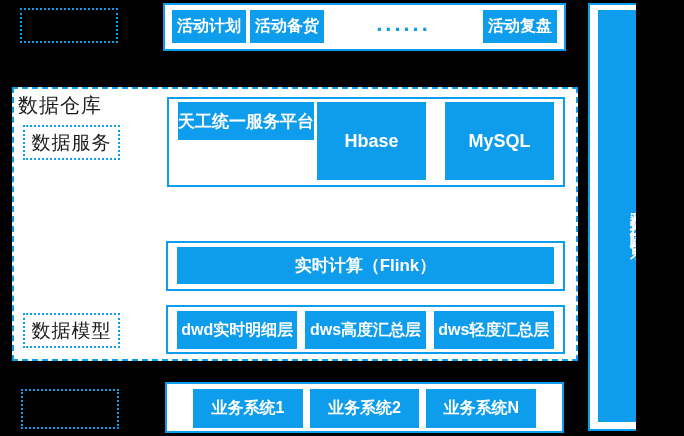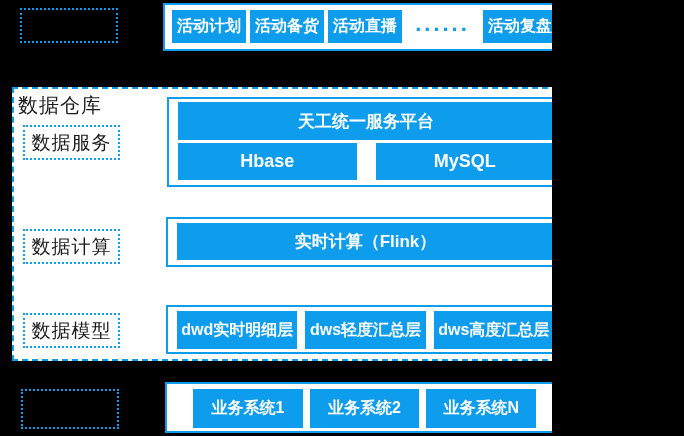--- a/index.html
+++ b/index.html
@@ -5,21 +5,21 @@
   :root{
     --blue:#0E9CEC;
     --bg:#000000;
     --panel:#FFFFFF;
     --ink:#1A1A1A;
   }
   *{box-sizing:border-box;margin:0;padding:0;}
   html,body{background:var(--bg);}
   body{font-family:"Liberation Sans","DejaVu Sans",sans-serif;}
   .stage{
-    position:relative;width:552px;height:436px;background:var(--bg);overflow:hidden;
+    position:relative;width:636px;height:436px;background:var(--bg);overflow:hidden;
   }
   
   .dotted-empty{
     position:absolute;border:2px dotted var(--blue);background:transparent;
   }
   #empty-top{left:20px;top:8px;width:98px;height:35px;}
   #empty-bottom{left:21px;top:389px;width:98px;height:40px;}
 
   
   .bluebox{
@@ -76,28 +76,28 @@
   }
   #label-service{top:36px;}
   #label-compute{top:140px;}
   #label-model{top:224px;}
 
   .blue-container{
     position:absolute;border:2px solid var(--blue);background:var(--panel);
   }
   #svc-container{
     left:153px;top:8px;width:398px;height:90px;
-    padding:3px 9px 5px;display:flex;flex-direction:column;gap:3px;
+    padding:3px 9px 5px;display:flex;flex-direction:row;gap:3px;
   }
   #svc-container .platform{height:38px;font-size:17px;}
   .svc-row{flex:1;display:flex;gap:19px;}
   .svc-row .store{flex:1;font-size:18px;}
 
   #compute-container{
-    left:152px;top:128px;width:399px;height:50px;
+    left:152px;top:152px;width:399px;height:50px;
     padding:4px 9px 5px;display:flex;
   }
   #compute-container .engine{flex:1;font-size:17px;}
 
   #model-container{
     left:152px;top:216px;width:399px;height:49px;
     padding:4px 9px 3px;display:flex;gap:8px;
   }
   #model-container .layer{flex:1;font-size:16px;}
 
@@ -111,21 +111,20 @@
 </head>
 <body>
 
 <div class="stage">
 
   <div class="dotted-empty" id="empty-top"></div>
 
   <div class="bar" id="activity-bar">
     <div class="bluebox act">活动计划</div>
     <div class="bluebox act">活动备货</div>
-    <div class="bluebox act">活动直播</div>
     <div class="dots">......</div>
     <div class="bluebox act">活动复盘</div>
   </div>
 
   <div class="guard-panel">
     <div class="guard-inner">
       <span class="guard-text">大数据保障体系</span>
     </div>
   </div>
 
@@ -134,30 +133,29 @@
 
     <div class="row-label" id="label-service">数据服务</div>
     <div class="blue-container" id="svc-container">
       <div class="bluebox platform">天工统一服务平台</div>
       <div class="svc-row">
         <div class="bluebox store">Hbase</div>
         <div class="bluebox store">MySQL</div>
       </div>
     </div>
 
-    <div class="row-label" id="label-compute">数据计算</div>
     <div class="blue-container" id="compute-container">
       <div class="bluebox engine">实时计算（Flink）</div>
     </div>
 
     <div class="row-label" id="label-model">数据模型</div>
     <div class="blue-container" id="model-container">
       <div class="bluebox layer">dwd实时明细层</div>
+      <div class="bluebox layer">dws高度汇总层</div>
       <div class="bluebox layer">dws轻度汇总层</div>
-      <div class="bluebox layer">dws高度汇总层</div>
     </div>
   </div>
 
   <div class="bar" id="bottom-bar">
     <div class="bluebox sys">业务系统1</div>
     <div class="bluebox sys">业务系统2</div>
     <div class="bluebox sys">业务系统N</div>
   </div>
 
   <div class="dotted-empty" id="empty-bottom"></div>

